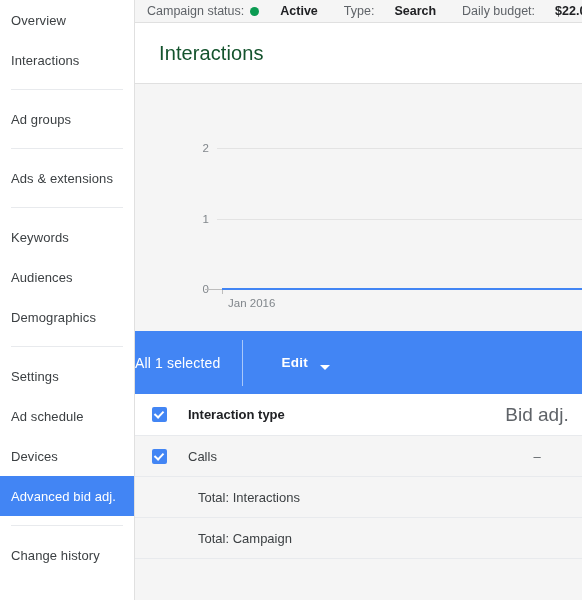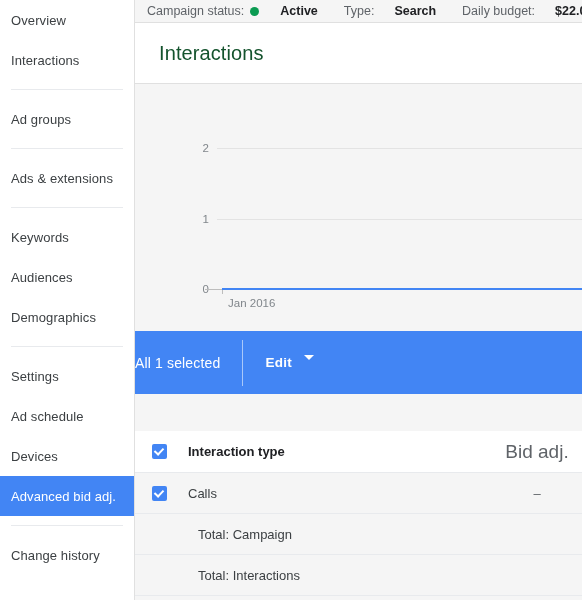--- a/index.html
+++ b/index.html
@@ -188,26 +188,27 @@
     letter-spacing: 0.15px;
   }
   #selection-divider {
     width: 1px;
     height: 46px;
     background: rgba(255,255,255,0.55);
     margin: 0 22px 0 22px;
   }
   #edit-button {
     display: flex;
-    align-items: flex-start;
+    align-items: flex-end;
     cursor: pointer;
     font-size: 13.5px;
     font-weight: bold;
     color: #ffffff;
     letter-spacing: 0.3px;
+    margin-left: 16px;
   }
   #edit-caret {
     width: 0;
     height: 0;
     border-left: 5px solid transparent;
     border-right: 5px solid transparent;
     border-top: 5px solid #ffffff;
     margin-left: 12px;
   }
 
@@ -221,21 +222,20 @@
     height: 41px;
     display: flex;
     align-items: center;
     border-bottom: 1px solid #e8eaed;
     box-sizing: border-box;
     position: relative;
   }
   .trow.header-row {
     background: #ffffff;
     height: 42px;
-    margin-top: 37px;
   }
   .trow.data-row { background: #f5f5f5; }
   .trow.total-row { background: #f5f5f5; }
   .trow.blank-row { background: #f5f5f5; border-bottom: none; }
 
   .cb-cell {
     width: 38px;
     min-width: 38px;
     display: flex;
     align-items: center;
@@ -400,27 +400,27 @@
       <div class="trow data-row">
         <div class="cb-cell">
           <div class="checkbox"></div>
         </div>
         <div class="name-cell">Calls</div>
         <div class="bid-cell dash">–</div>
       </div>
 
       <div class="trow total-row">
         <div class="cb-cell"></div>
-        <div class="name-cell indent-total">Total: Campaign</div>
+        <div class="name-cell indent-total">Total: Interactions</div>
         <div class="bid-cell"></div>
       </div>
 
       <div class="trow total-row">
         <div class="cb-cell"></div>
-        <div class="name-cell indent-total">Total: Interactions</div>
+        <div class="name-cell indent-total">Total: Campaign</div>
         <div class="bid-cell"></div>
       </div>
 
       <div class="trow blank-row">
         <div class="cb-cell"></div>
         <div class="name-cell indent-total"></div>
         <div class="bid-cell"></div>
       </div>
 
     </div>

